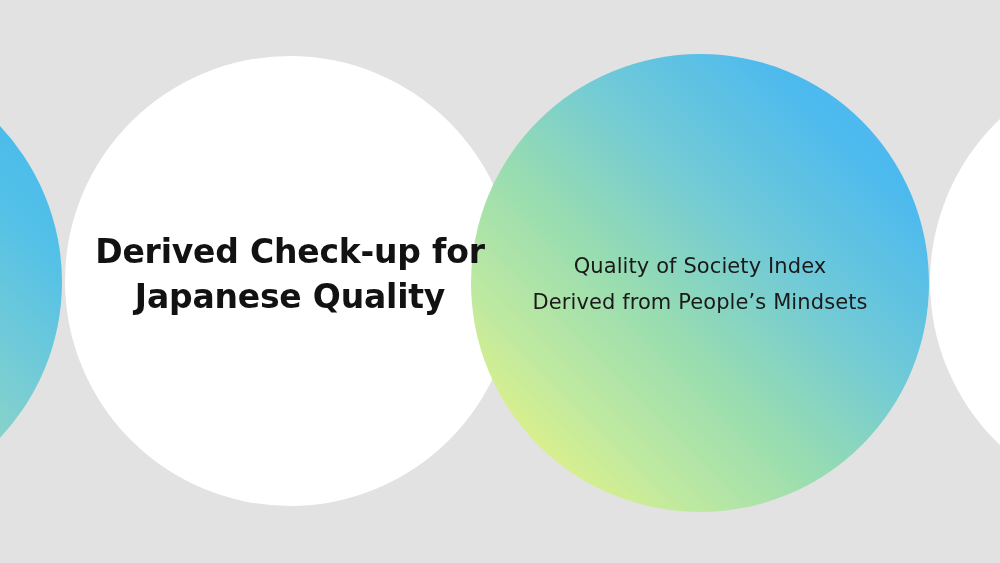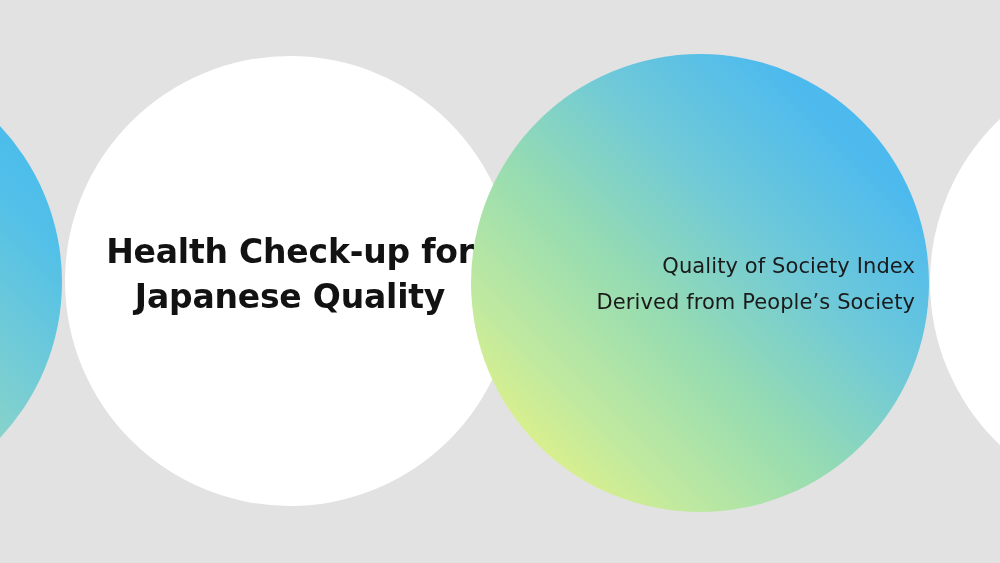--- a/index.html
+++ b/index.html
@@ -75,21 +75,21 @@
     letter-spacing: -0.2px;
   }
   #main-title .tline {
     display: block;
   }
   #subtitle {
     position: absolute;
     left: 485px;
     top: 248px;
     width: 430px;
-    text-align: right;
+    text-align: center;
     font-size: 21px;
     line-height: 36px;
     font-weight: 400;
     color: #1a1a1a;
     letter-spacing: 0.1px;
   }
   #subtitle .sline {
     display: block;
   }
 </style>
@@ -102,24 +102,24 @@
 
   <div class="circle" id="circle-white-main"></div>
 
   <div class="circle" id="circle-gradient-main"></div>
 
   <div class="circle" id="circle-right"></div>
 
   <div class="text-layer">
 
     <div id="main-title">
-      <span class="tline">Health Check-up for</span>
+      <span class="tline">Derived Check-up for</span>
       <span class="tline">Japanese Quality</span>
     </div>
 
     <div id="subtitle">
       <span class="sline">Quality of Society Index</span>
-      <span class="sline">Derived from People’s Society</span>
+      <span class="sline">Derived from People’s Mindsets</span>
     </div>
 
   </div>
 
 </div>
 
 </body></html>

